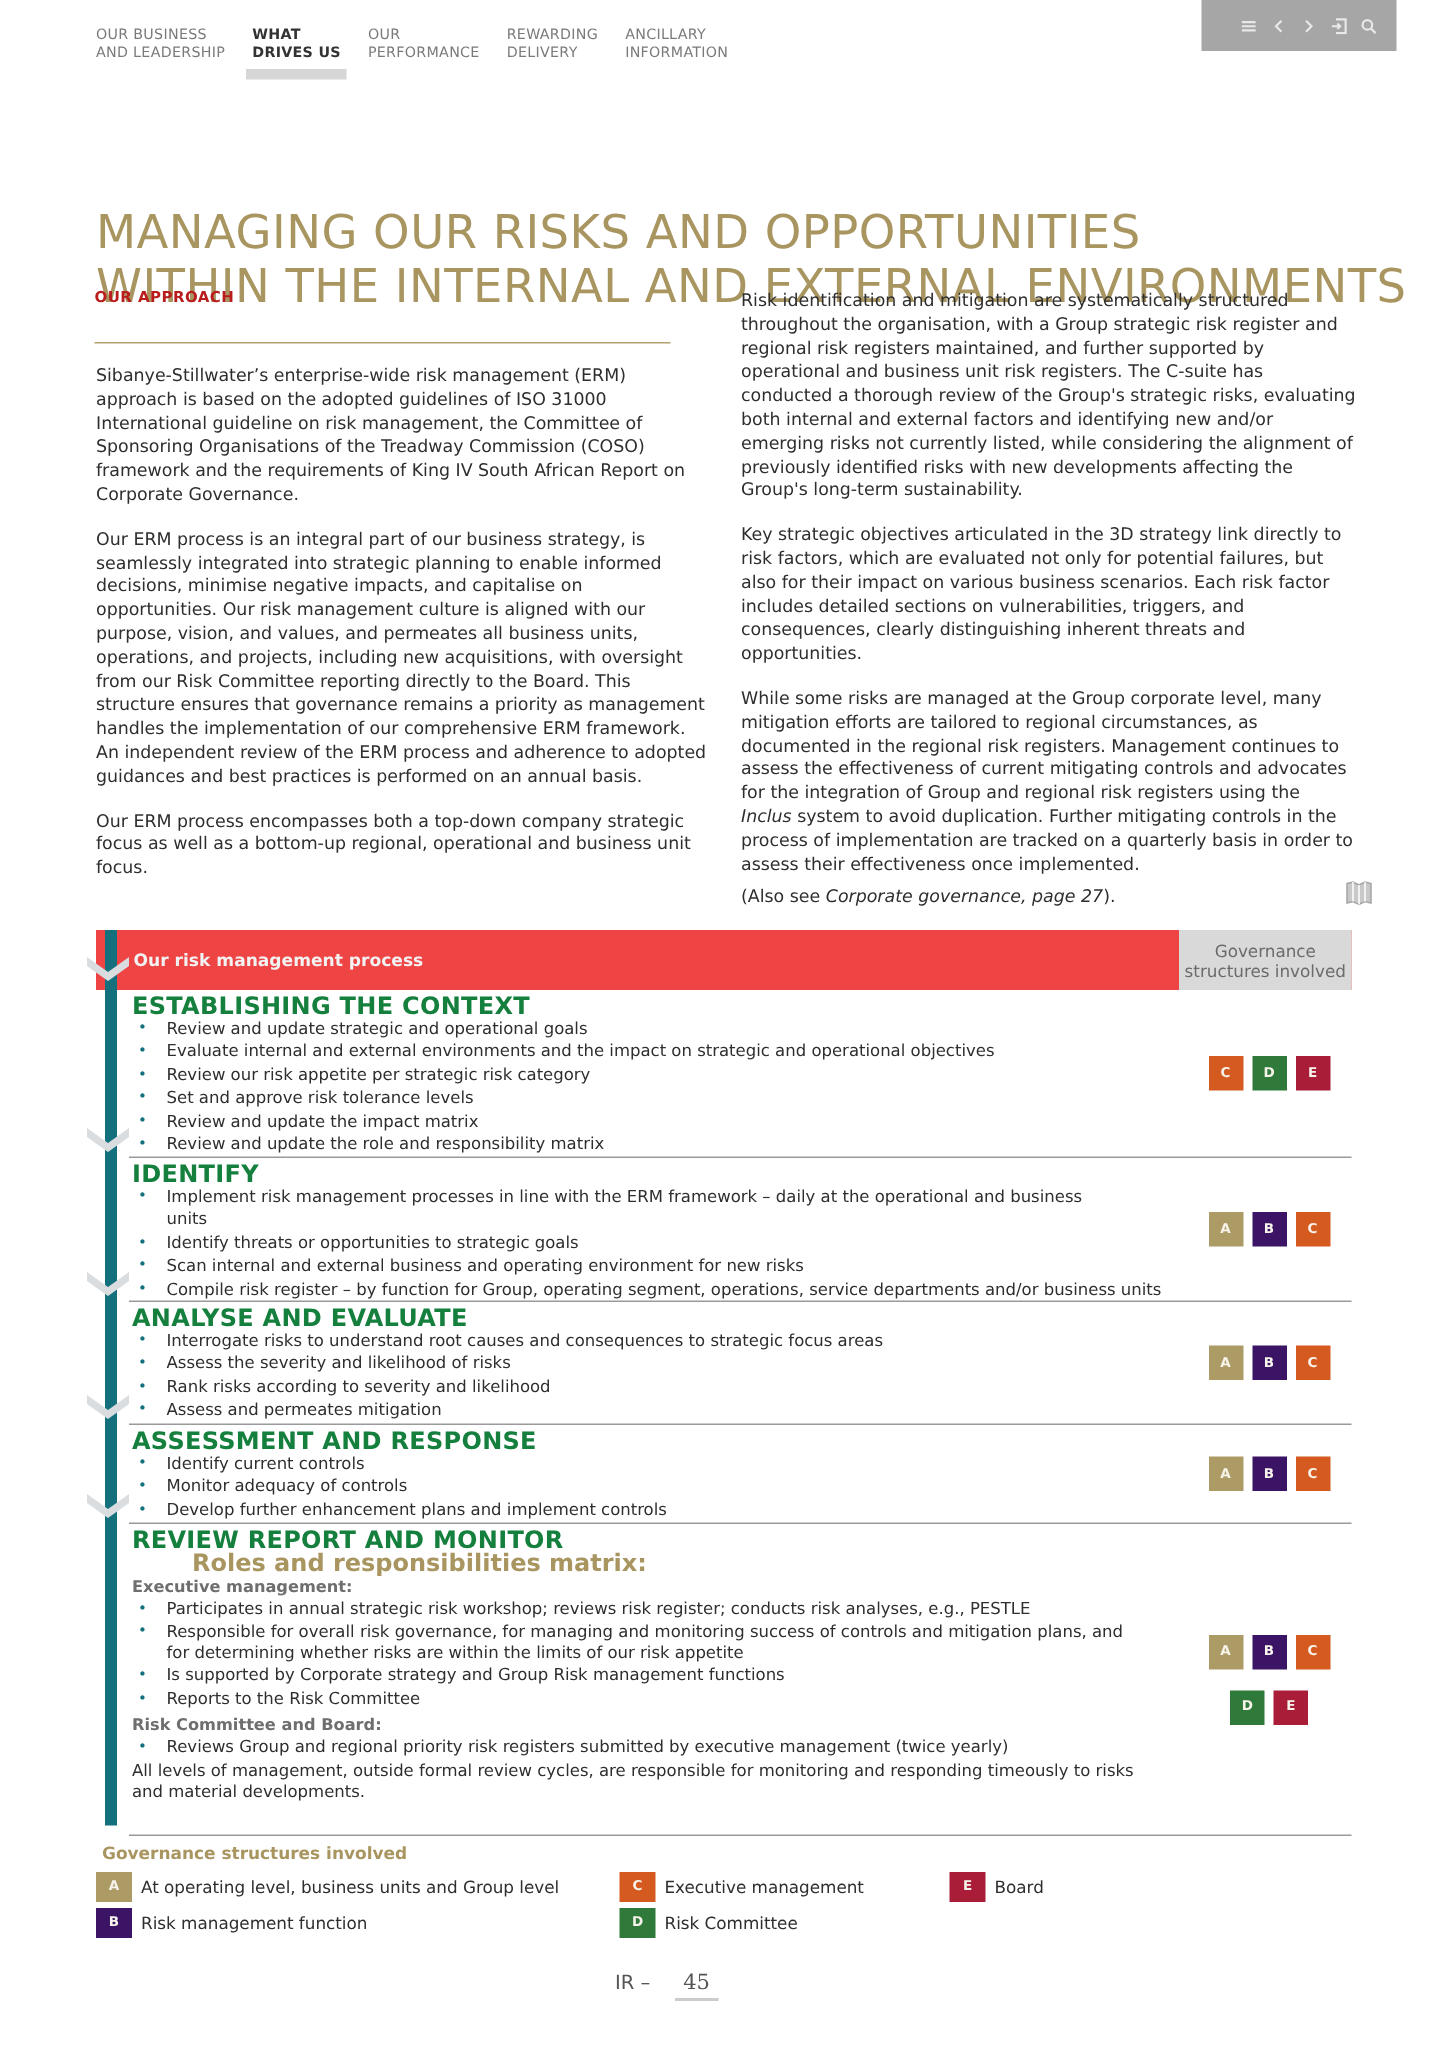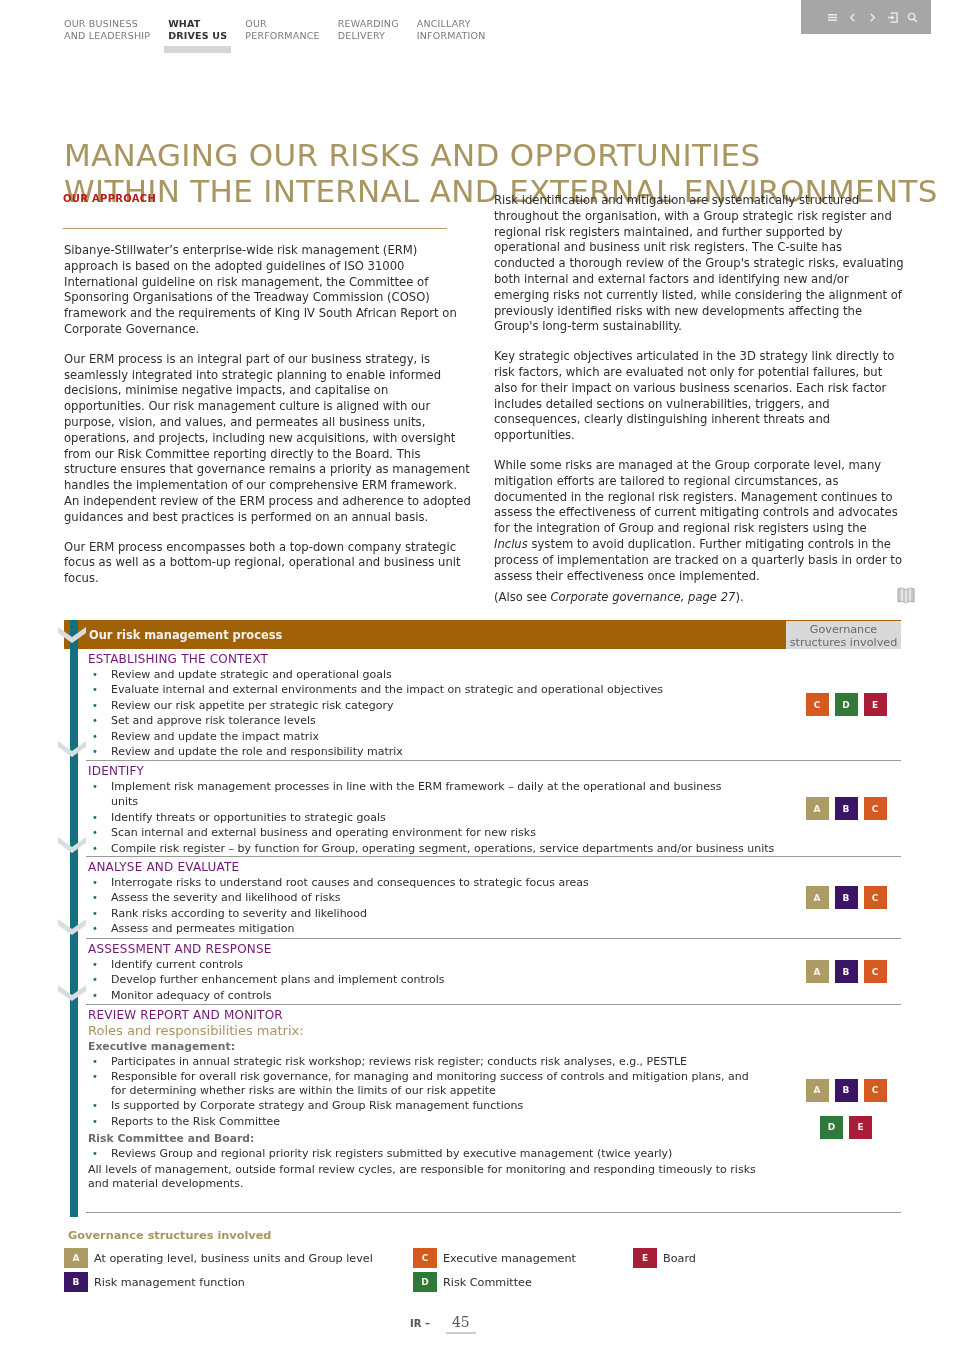--- a/index.html
+++ b/index.html
@@ -25,53 +25,53 @@
   .para { font-size: 11.6px; line-height: 15.8px; color: #2e2e2e; margin-top: 14px; }
   .col-left .para:first-of-type { margin-top: 14px; }
   .col-right .para { margin-top: 14px; }
   .col-right .para:first-child { margin-top: 0; }
   .para i { font-style: italic; }
   .see-also { font-size: 11.6px; line-height: 15.8px; margin-top: 6px; color: #2e2e2e; }
   .book-icon { position: absolute; left: 896px; top: 585px; width: 20px; height: 20px; cursor: pointer; }
 
   
   .process { position: absolute; top: 620px; left: 64px; width: 837px; }
-  .proc-header { height: 29px; background: #a16207; display: flex; align-items: center; }
+  .proc-header { height: 40px; background: #ef4444; display: flex; }
   .proc-header .ph-left { flex: 1; color: #f2f2f2; font-weight: bold; font-size: 11.4px; padding-left: 25px; display: flex; align-items: center; }
   .proc-header .ph-right { width: 115px; background: #d9d9d9; color: #6b6b6b; font-size: 11.2px; text-align: center; line-height: 13px; display: flex; align-items: center; justify-content: center; padding-top: 2px; }
   .vbar { position: absolute; left: 6px; top: 0; width: 8px; height: 597px; background: #14707c; }
   .stage { position: relative; display: flex; border-bottom: 1.5px solid #9a9a9a; margin-left: 22px; }
   .stage .content { flex: 1; padding: 3px 0 1px 2px; }
   .stage .badges { width: 115px; display: flex; flex-wrap: wrap; justify-content: center; align-content: center; gap: 7px 6px; padding-left: 5px; }
-  .stage-title { color: #701a75; font-weight: normal; font-size: 12px; letter-spacing: 0.2px; line-height: 15px; }
+  .stage-title { color: #15803d; font-weight: bold; font-size: 16px; letter-spacing: 0.2px; line-height: 15px; }
   .stage ul { list-style: none; }
   .stage li { font-size: 11px; line-height: 15.4px; color: #2e2e2e; padding-left: 23px; position: relative; }
   .stage li::before { content: "•"; position: absolute; left: 4px; color: #14707c; font-size: 10px; }
-  .sub-gold { color: #a89560; font-weight: normal; font-size: 13px; line-height: 16px; }
+  .sub-gold { color: #a89560; font-weight: bold; font-size: 16px; line-height: 16px; margin-left: 40px; }
   .sub-grey { color: #6e6e6e; font-weight: bold; font-size: 10.8px; line-height: 15px; }
   .note { font-size: 11px; line-height: 13.6px; color: #2e2e2e; padding-bottom: 2px; margin-top: 2px; }
   .chev { position: absolute; left: -28px; width: 28px; height: 22px; }
 
   .badge { width: 23px; height: 23px; color: #f7f3ea; font-size: 9px; font-weight: bold; display: flex; align-items: center; justify-content: center; }
   .b-A { background: #ad9b66; }
   .b-B { background: #3b1466; }
   .b-C { background: #d55a20; }
   .b-D { background: #2f7a3a; }
   .b-E { background: #a91d38; }
   .badges .break { flex-basis: 100%; height: 0; }
 
   
   .legend { position: absolute; top: 1229px; left: 64px; width: 837px; }
   .legend-title { color: #a89560; font-weight: bold; font-size: 11.3px; margin-left: 4px; }
   .legend-grid { position: relative; height: 56px; margin-top: 6px; }
   .leg { position: absolute; display: flex; align-items: center; font-size: 11.2px; color: #2e2e2e; }
   .leg .badge { margin-right: 6px; width: 24px; height: 20px; }
 
   .footer { position: absolute; top: 1314px; left: 410px; display: flex; align-items: baseline; gap: 16px; }
-  .footer .ir { font-size: 10px; font-weight: bold; color: #555; }
+  .footer .ir { font-size: 13px; font-weight: normal; color: #555; }
   .footer .pg { font-size: 14px; color: #555; border-bottom: 2px solid #ccc; padding: 0 6px 2px; font-family: "DejaVu Serif", serif; }
 </style>
 </head>
 <body>
 
 <nav class="topnav">
   <div class="nav-item">OUR BUSINESS
 AND LEADERSHIP</div>
   <div class="nav-item active">WHAT
 DRIVES US</div>
@@ -208,22 +208,22 @@
   </div>
 
   <div class="stage" style="height:66px;">
     <svg class="chev" style="top:-24px" viewBox="0 0 28 22">
         <path d="M0 4l14 10 14-10v6L14 20 0 10z" fill="#d9dde0"></path>
       </svg>
     <div class="content">
       <div class="stage-title">ASSESSMENT AND RESPONSE</div>
       <ul>
         <li>Identify current controls</li>
+        <li>Monitor adequacy of controls</li>
         <li>Develop further enhancement plans and implement controls</li>
-        <li>Monitor adequacy of controls</li>
       </ul>
     </div>
     <div class="badges">
       <div class="badge b-A">A</div>
       <div class="badge b-B">B</div>
       <div class="badge b-C">C</div>
     </div>
   </div>
 
   <div class="stage" style="height:208px;">

